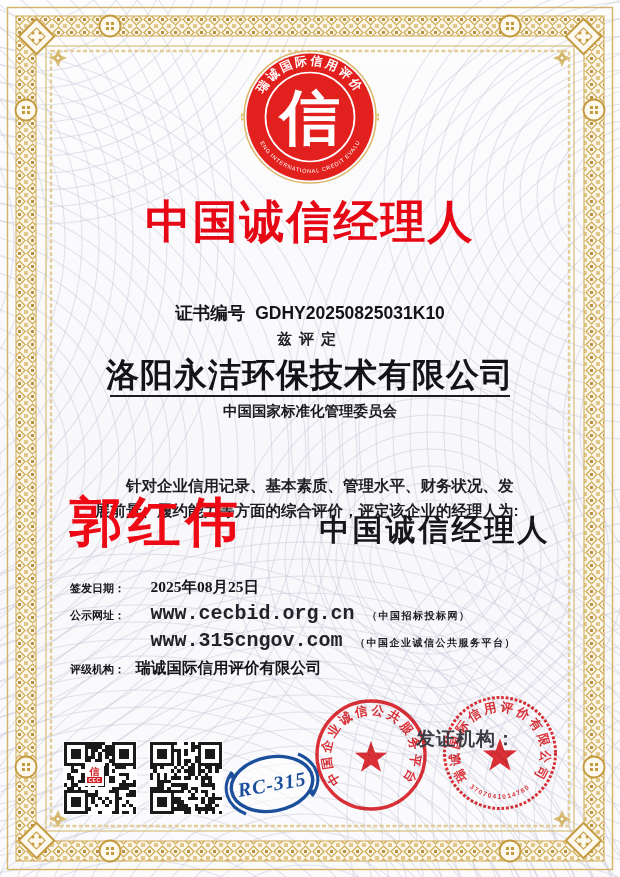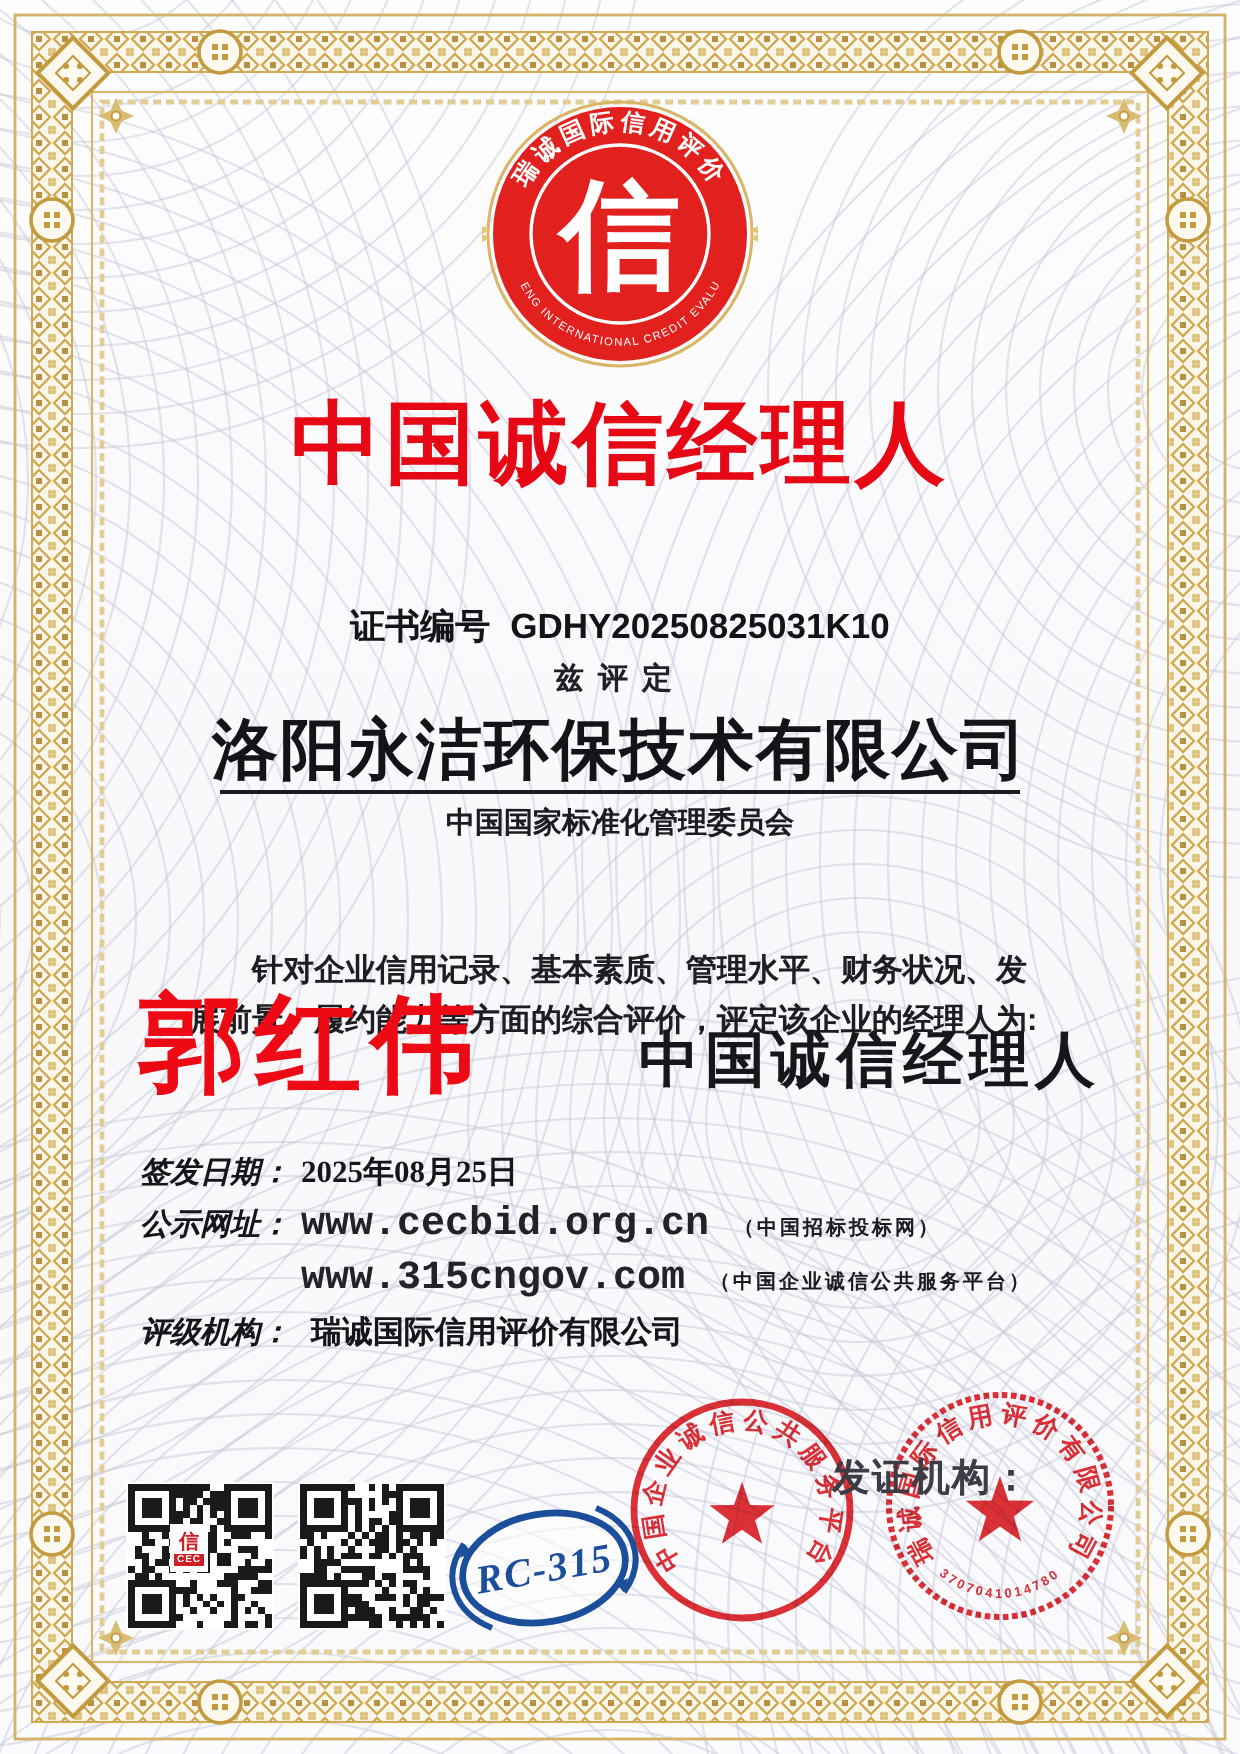--- a/index.html
+++ b/index.html
@@ -30,21 +30,21 @@
   .paragraph{top:427px;left:95px;width:432px;text-indent:2em;
     font-size:15.5px;line-height:24.5px;font-weight:600;color:#1d1d22;z-index:2;margin-top:47px;}
   .name-row{top:487px;left:0;width:620px;display:flex;justify-content:center;
     align-items:baseline;z-index:2;gap:48px;}
   .awardee-name{font-size:53px;font-weight:bold;color:#ee0a14;letter-spacing:5px;}
   .awardee-title{font-family:"Liberation Serif","DejaVu Serif",serif;font-weight:bold;
     font-size:30px;letter-spacing:3px;color:#16161b;margin-left:28px;}
   .details{top:577px;left:70px;width:480px;z-index:2;}
   .d-row{margin-bottom:6px;line-height:19px;white-space:nowrap;}
   .d-label{font-family:"Liberation Serif","DejaVu Serif",serif;font-weight:bold;
-    font-size:15px;color:#15151a;font-style:italic;}
+    font-size:11px;color:#15151a;}
   .d-label.w{display:inline-block;width:76px;}
   .d-val{font-family:"Liberation Serif","DejaVu Serif",serif;font-weight:bold;
     font-size:15.5px;color:#15151a;}
   .d-url{font-family:Liberation Mono, monospace;font-weight:600;
     font-size:20px;color:#222228;}
   .d-note{font-weight:bold;font-size:10px;letter-spacing:1.5px;color:#1b1b20;margin-left:8px;}
   .issuer{top:726px;left:416px;font-family:"Liberation Serif","DejaVu Serif",serif;
     font-weight:bold;font-size:19px;letter-spacing:1px;color:#3c3c44;z-index:5;}
   
   .qr{top:741px;z-index:3;background:#fff;padding:1px;}

